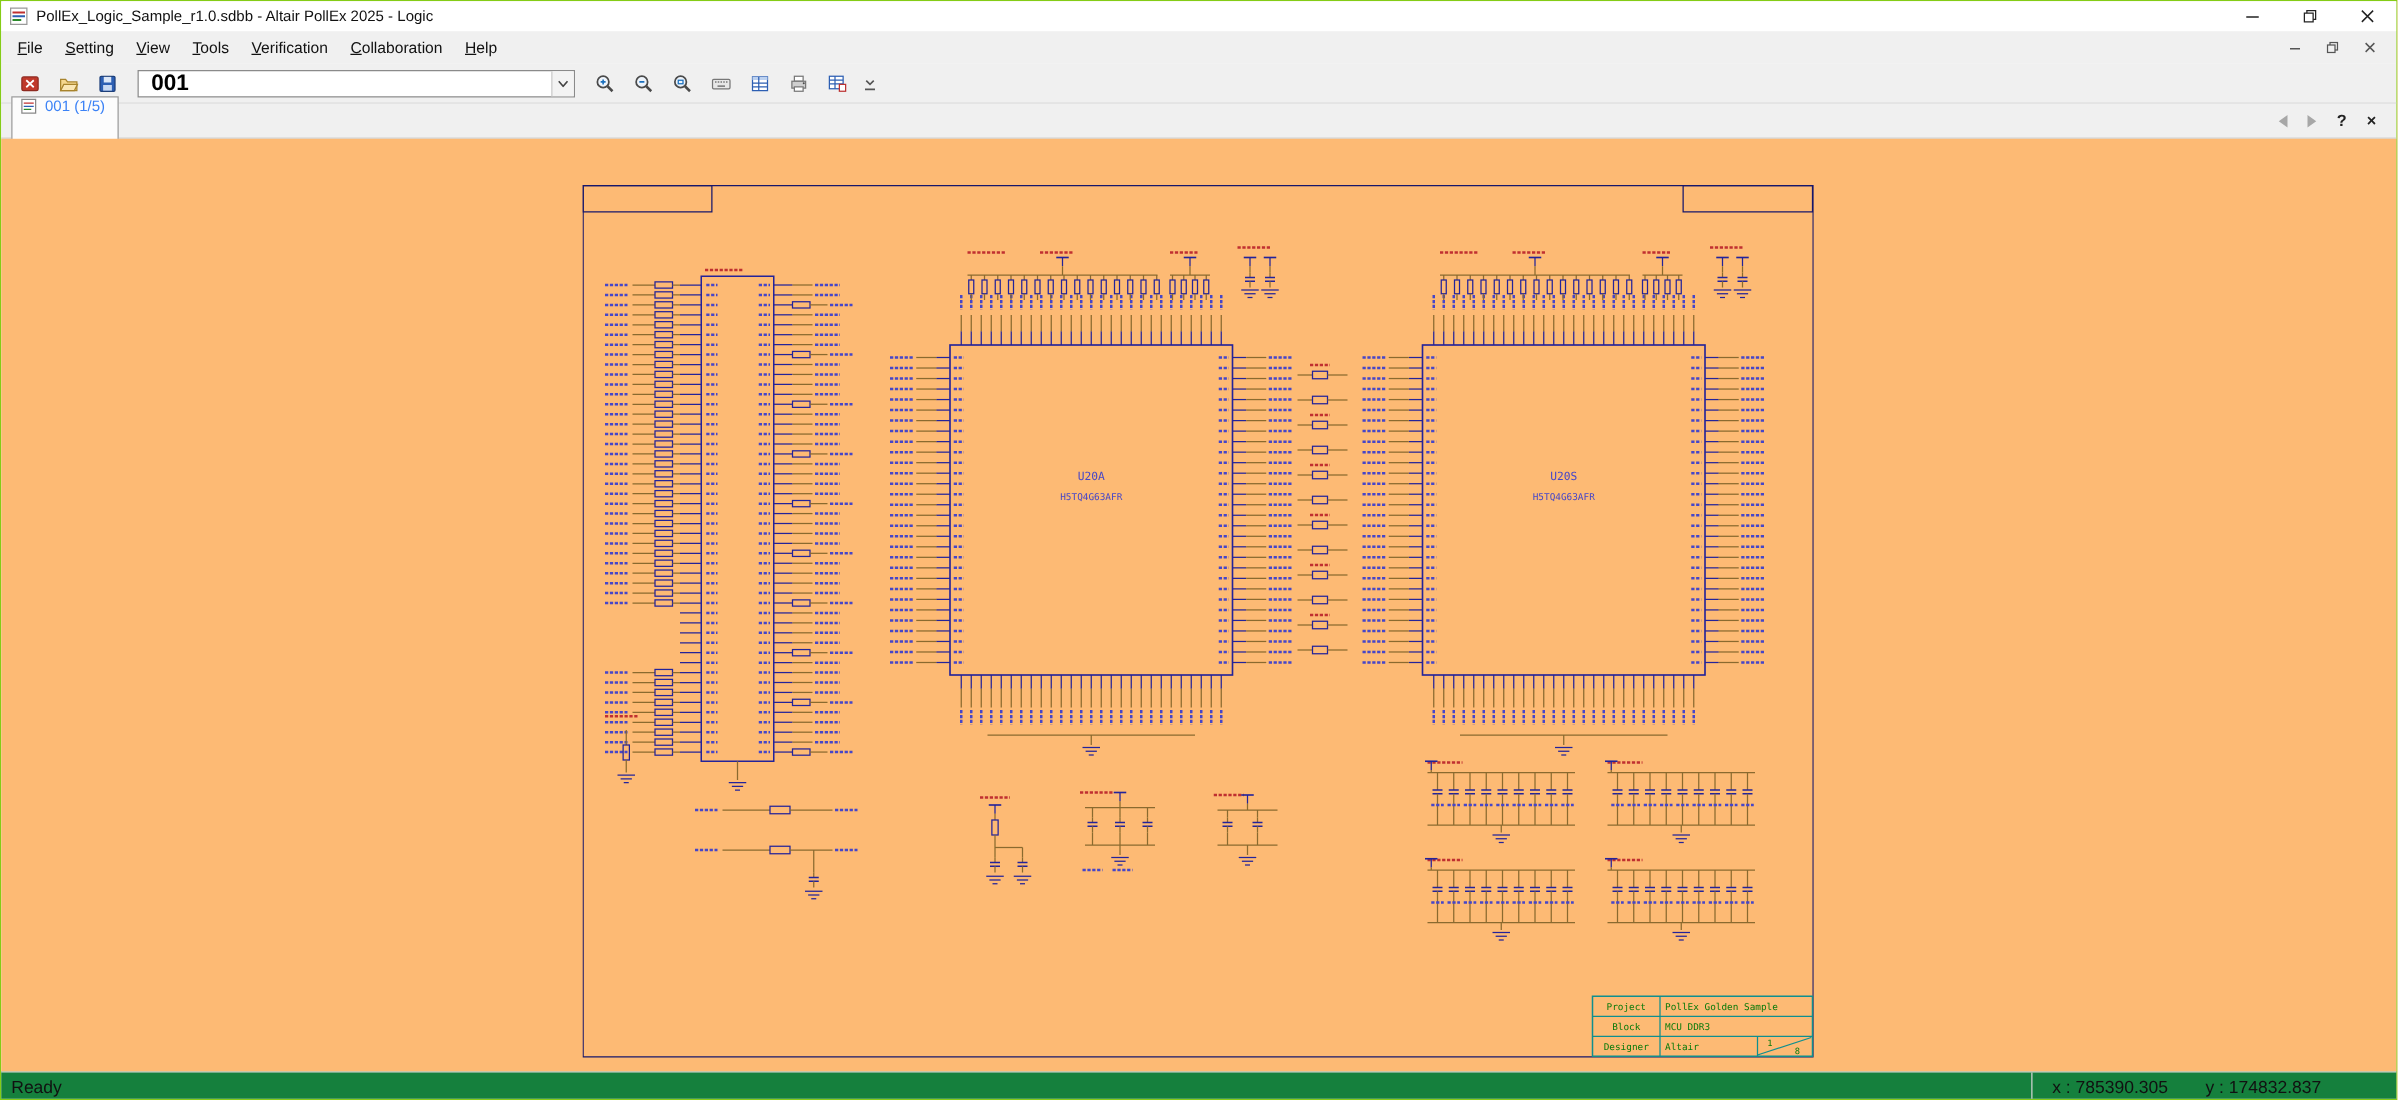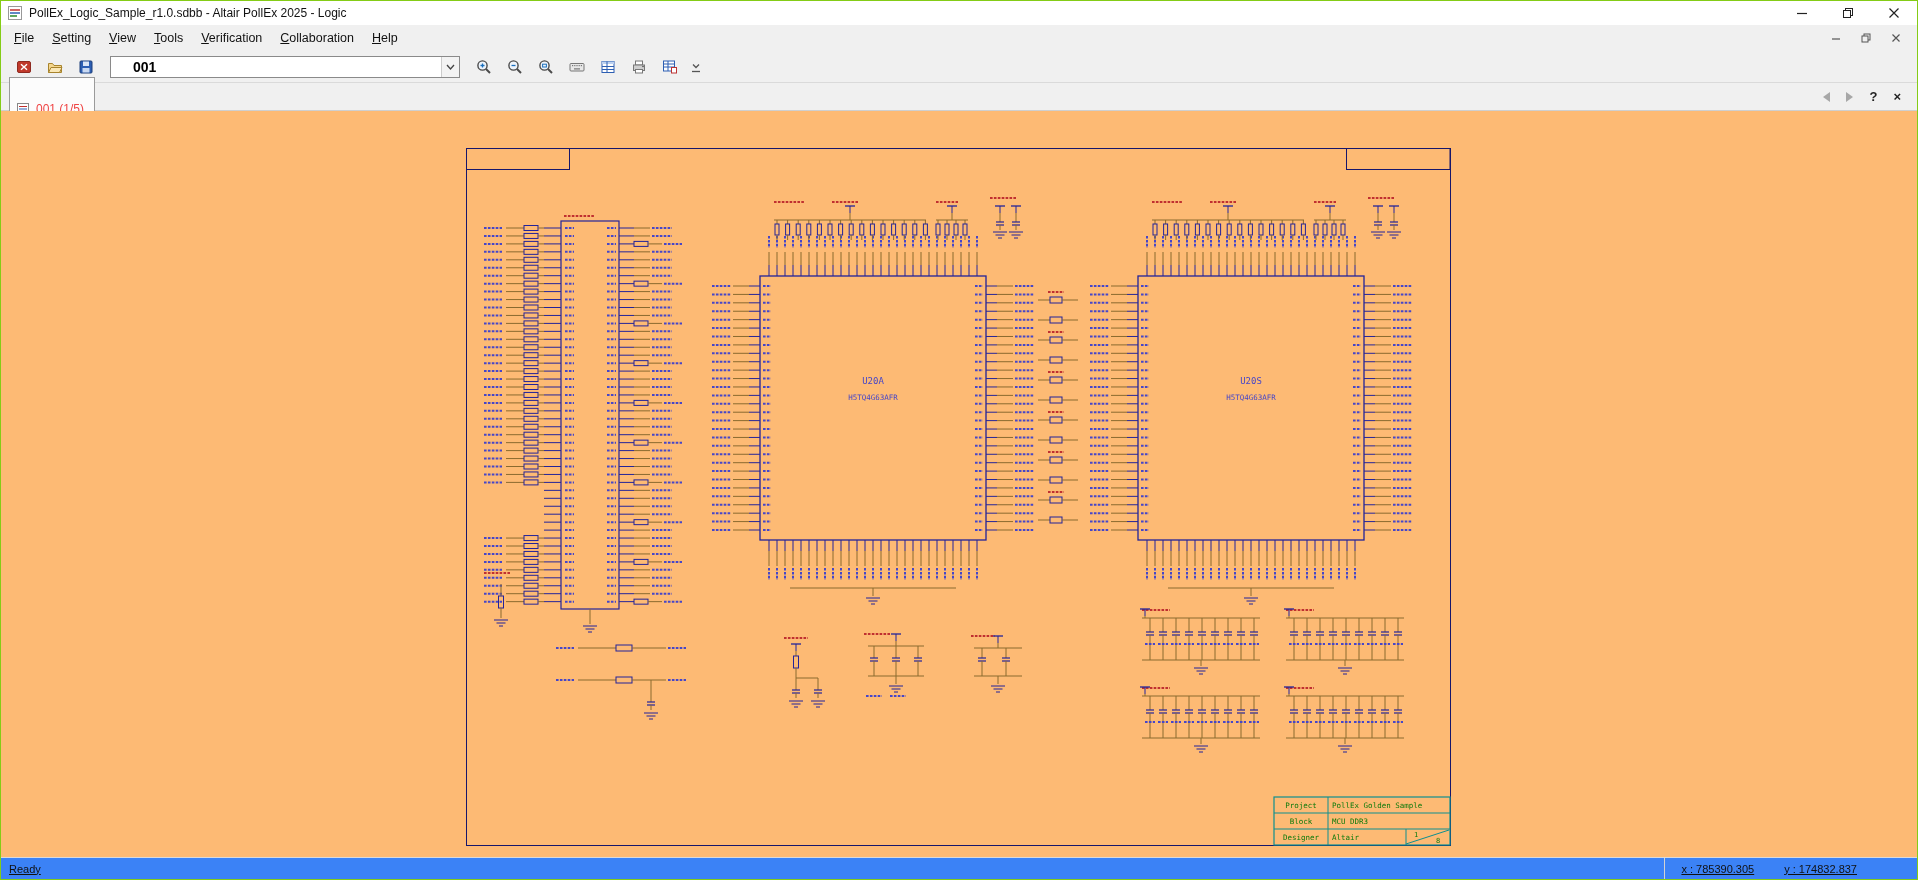--- a/index.html
+++ b/index.html
@@ -23,46 +23,46 @@
   .mdi-controls { margin-left:auto; display:flex; gap:4px; padding-right:8px; }
   .mdi-btn { width:26px; height:20px; display:flex; align-items:center; justify-content:center; }
 
   
   .toolbar { height:32px; background:#f0f0f0; border-bottom:1px solid #dadada;
              display:flex; align-items:center; padding:0 10px; gap:5px; flex:0 0 auto; }
   .tb-btn { width:26px; height:26px; display:flex; align-items:center; justify-content:center;
             border:1px solid transparent; }
   .combo { width:350px; height:22px; background:#fff; border:1px solid #8a8a8a;
            display:flex; align-items:stretch; margin:0 6px; }
-  .combo-value { flex:1; font-size:14px; font-weight:700; color:#000;
-                 display:flex; align-items:center; padding-left:22px; }
+  .combo-value { flex:1; font-size:18px; font-weight:700; color:#000;
+                 display:flex; align-items:center; padding-left:10px; }
   .combo-arrow { width:18px; border-left:1px solid #cccccc; background:#f3f3f3;
                  display:flex; align-items:center; justify-content:center; }
 
   
   .tabbar { height:28px; background:#f0f0f0; border-bottom:1px solid #cfcfcf;
             display:flex; align-items:center; padding:0 8px; flex:0 0 auto; }
-  .tab { height:40px; display:flex; align-items:flex-end; gap:6px; padding:0 10px 0 6px;
-         background:#fcfcfc; border:1px solid #9a9a9a; font-size:12px; color:#ef4444; }
+  .tab { height:40px; display:flex; align-items:flex-start; gap:6px; padding:0 10px 0 6px;
+         background:#fcfcfc; border:1px solid #9a9a9a; font-size:12px; color:#3b82f6; }
   .tab-controls { margin-left:auto; display:flex; align-items:center; gap:16px; padding-right:8px; }
   .tri-left  { width:0; height:0; border-top:5px solid transparent; border-bottom:5px solid transparent;
                border-right:7px solid #a7a7a7; }
   .tri-right { width:0; height:0; border-top:5px solid transparent; border-bottom:5px solid transparent;
                border-left:7px solid #a7a7a7; }
   .tab-glyph { font-size:13px; color:#222; font-weight:700; line-height:1; }
 
   
   .canvas { flex:1 1 auto; background:#fdba74; position:relative; overflow:hidden; }
   #schematic { position:absolute; left:465px; top:37px; }
   #schematic text { font-family:"DejaVu Sans Mono", monospace; }
 
   
-  .statusbar { height:22px; background:#3b82f6; border-top:1px solid #dadada;
-               display:flex; align-items:center; font-size:11px; color:#111;
-               padding-left:8px; flex:0 0 auto;text-decoration:underline; }
+  .statusbar { height:22px; background:#15803d; border-top:1px solid #dadada;
+               display:flex; align-items:center; font-size:14px; color:#111;
+               padding-left:8px; flex:0 0 auto; }
   .coords { margin-left:auto; display:flex; gap:30px; align-items:center; height:100%;
             border-left:1px solid #d2d2d2; padding:0 16px; margin-right:44px; white-space:pre; }
 </style>
 </head>
 <body>
 
 <div class="window">
 
   <div class="titlebar">
     <span style="display:flex">

